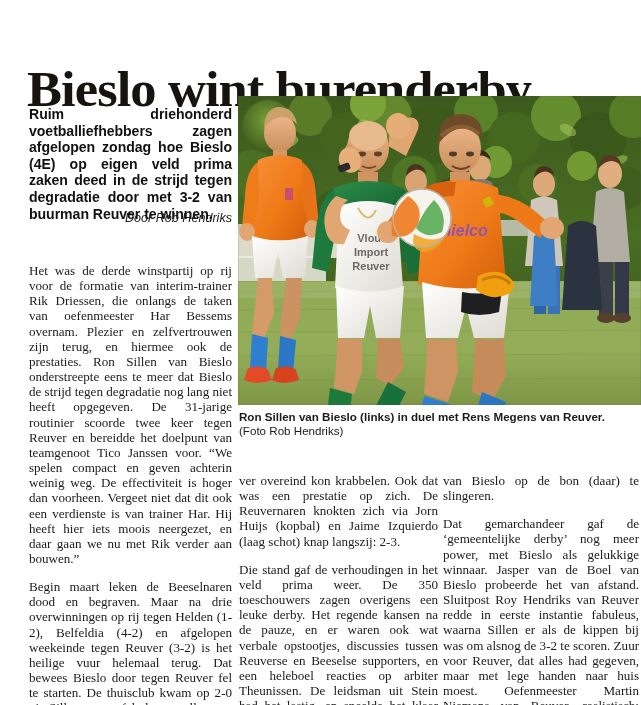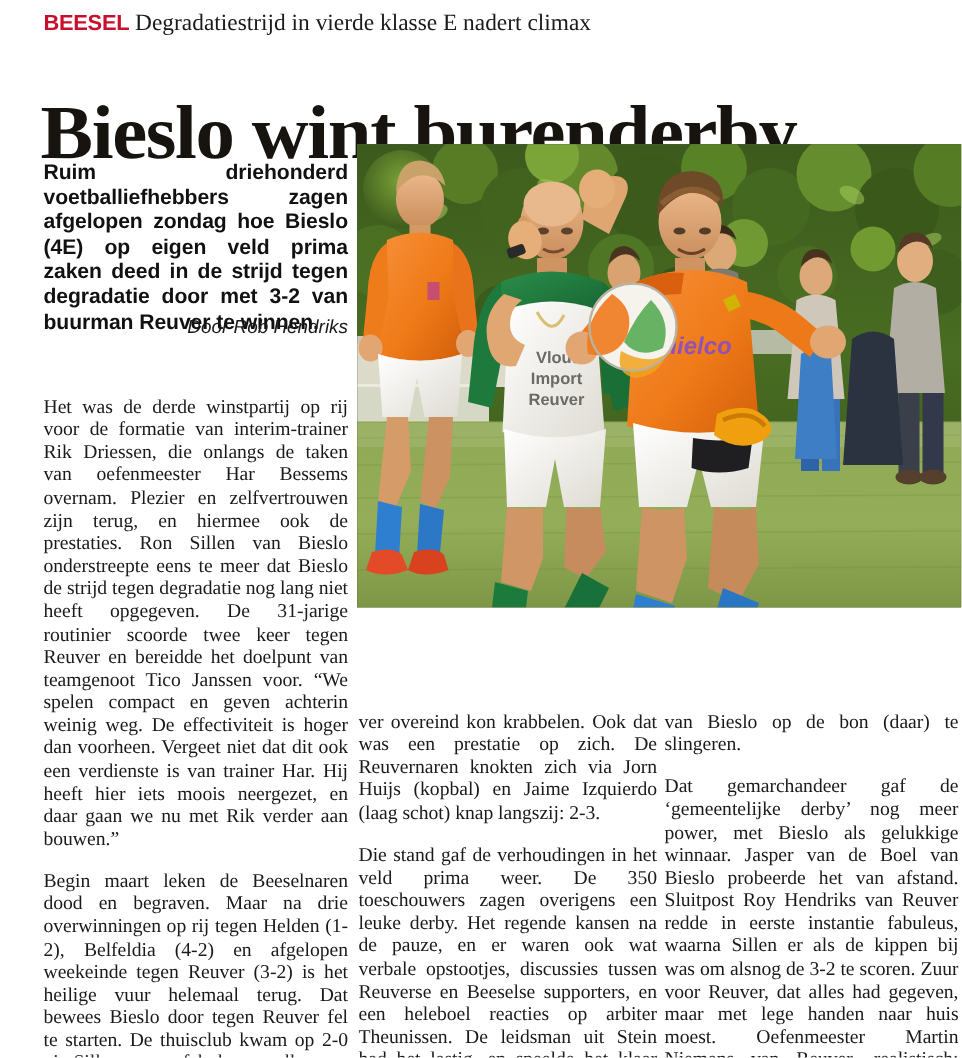--- a/index.html
+++ b/index.html
@@ -130,24 +130,20 @@
 
   .col-1 { left: 29px;  top: 242px; width: 203px; height: 462px; overflow: hidden; }
   .col-2 { left: 239px; top: 452px; width: 199px; height: 252px; overflow: hidden; }
   .col-3 { left: 443px; top: 452px; width: 196px; height: 252px; overflow: hidden; }
 </style>
 </head>
 <body>
 
 <div class="page">
 
-  <div class="kicker">
-    <span class="kicker-location">BEESEL</span>
-    <span class="kicker-text">Degradatiestrijd in vierde klasse E nadert climax</span>
-  </div>
 
   <h1 class="headline">Bieslo wint burenderby</h1>
 
   <div class="photo">
     <svg width="403" height="309" viewBox="0 0 403 309" xmlns="http://www.w3.org/2000/svg">
       <defs>
         <linearGradient id="grassG" x1="0" y1="0" x2="0" y2="1">
           <stop offset="0%" stop-color="#8fa955"></stop>
           <stop offset="55%" stop-color="#93ad58"></stop>
           <stop offset="100%" stop-color="#7e9747"></stop>
@@ -388,20 +384,24 @@
         <path d="M170 100 q16 10 10 28 q-8 16 -26 12 q-4 -22 16 -40z" fill="#f07a1e" opacity="0.9"></path>
         <path d="M196 104 q14 14 8 32 q-16 8 -26 -4 q8 -18 18 -28z" fill="#4fa64b" opacity="0.85"></path>
         <path d="M176 138 q18 10 30 2 q-4 14 -20 16 q-14 -2 -10 -18z" fill="#f0a31e" opacity="0.85"></path>
         <circle cx="184" cy="122" r="29" fill="none" stroke="#b9b2a2" stroke-width="1.5"></circle>
       </g>
 
       <rect x="0" y="0" width="403" height="309" fill="none" stroke="#5c5c4e" stroke-width="1" opacity="0.35"></rect>
     </svg>
   </div>
 
+  <div class="photo-caption">
+    <span class="cap-bold">Ron Sillen van Bieslo (links) in duel met Rens Megens van Reuver.</span><br>
+    <span class="cap-credit">(Foto Rob Hendriks)</span>
+  </div>
 
   <div class="lead">Ruim driehonderd voetballiefhebbers zagen afgelopen zondag hoe Bieslo (4E) op eigen veld prima zaken deed in de strijd tegen degradatie door met 3-2 van buurman Reuver te winnen.</div>
 
   <div class="byline">Door Rob Hendriks</div>
 
   <div class="col col-1">
     <p>Het was de derde winstpartij op rij voor de formatie van interim-trainer Rik Driessen, die onlangs de taken van oefenmeester Har Bessems overnam. Plezier en zelfvertrouwen zijn terug, en hiermee ook de prestaties. Ron Sillen van Bieslo onderstreepte eens te meer dat Bieslo de strijd tegen degradatie nog lang niet heeft opgegeven. De 31-jarige routinier scoorde twee keer tegen Reuver en bereidde het doelpunt van teamgenoot Tico Janssen voor. “We spelen compact en geven achterin weinig weg. De effectiviteit is hoger dan voorheen. Vergeet niet dat dit ook een verdienste is van trainer Har. Hij heeft hier iets moois neergezet, en daar gaan we nu met Rik verder aan bouwen.”</p>
     <p>Begin maart leken de Beeselnaren dood en begraven. Maar na drie overwinningen op rij tegen Helden (1-2), Belfeldia (4-2) en afgelopen weekeinde tegen Reuver (3-2) is het heilige vuur helemaal terug. Dat bewees Bieslo door tegen Reuver fel te starten. De thuisclub kwam op 2-0 via Sillen en een fabuleuze volley van Janssen. Daarna luwde de Beeselse storm, waardoor Reu-</p>
   </div>
 

